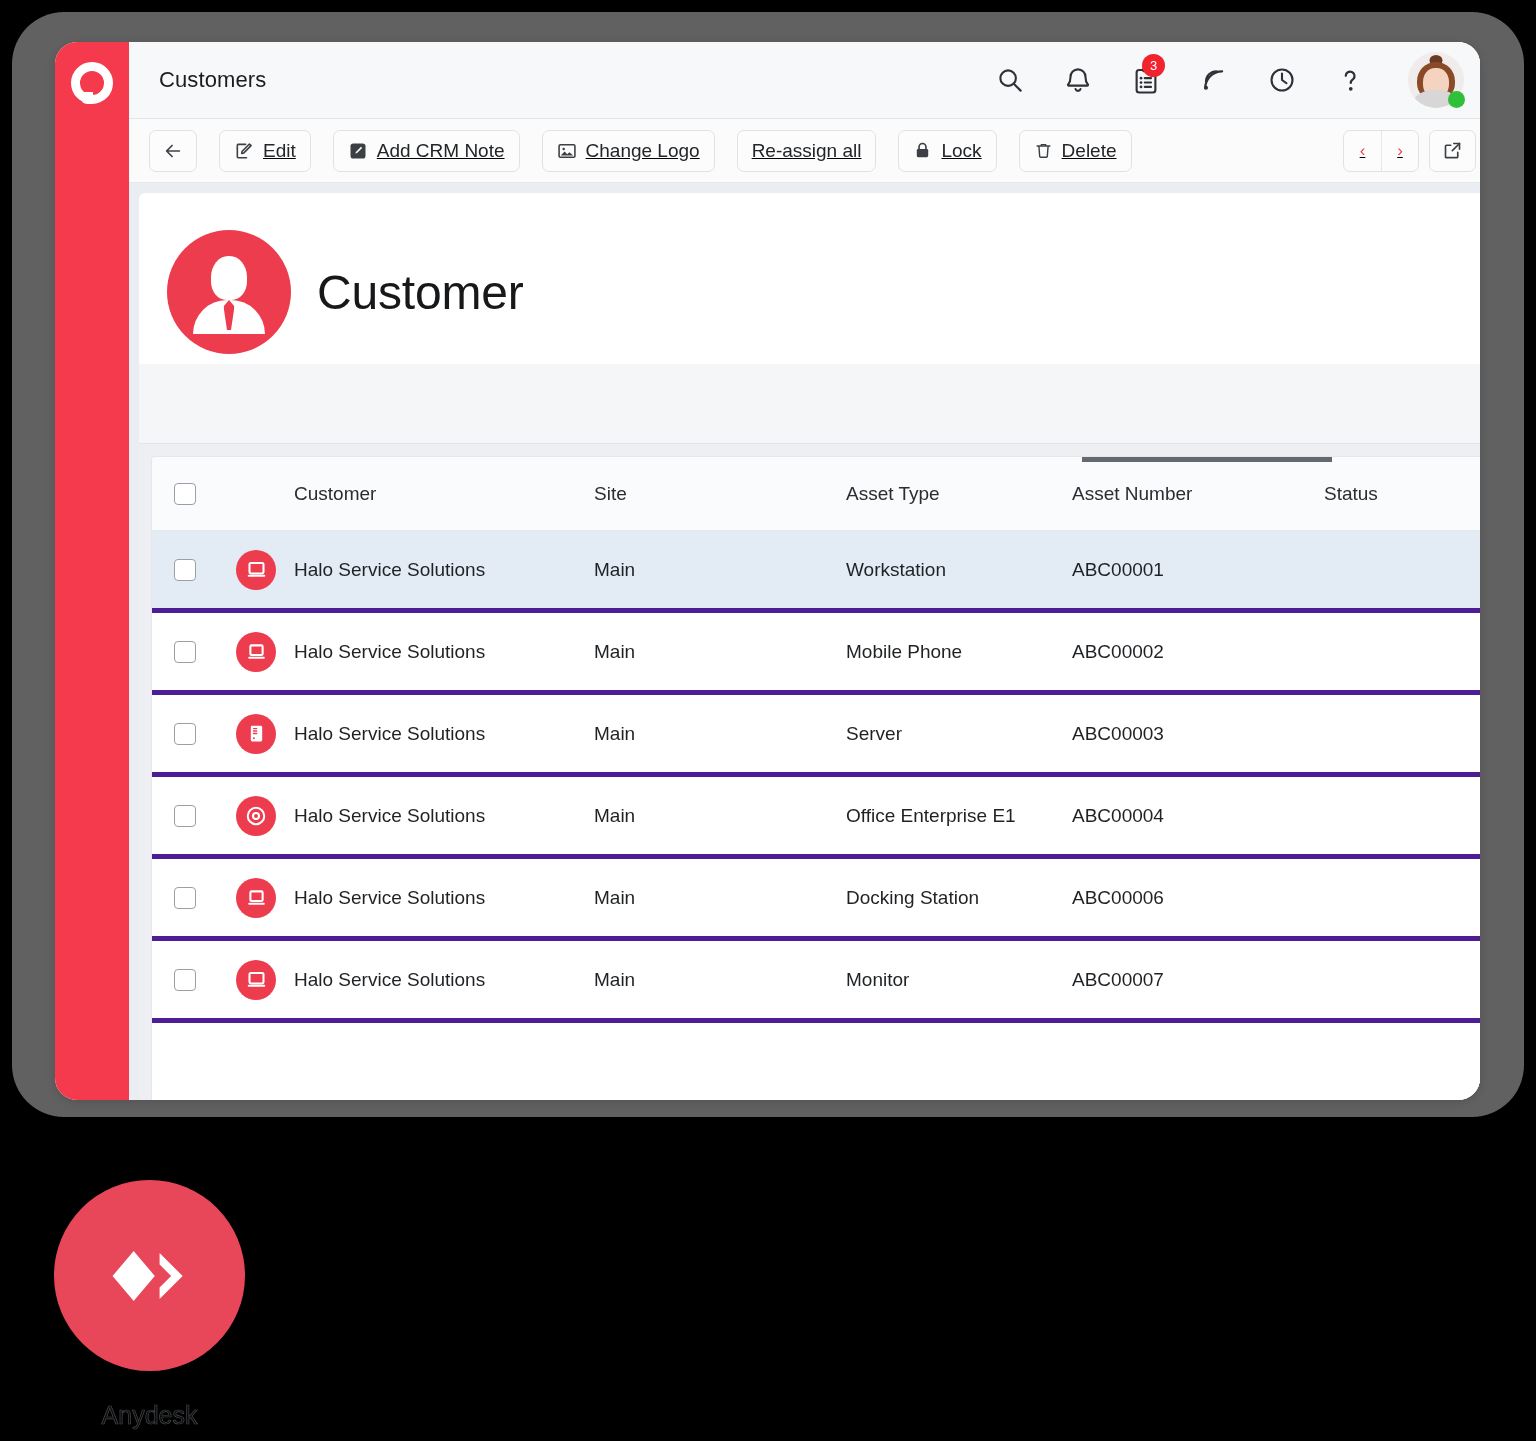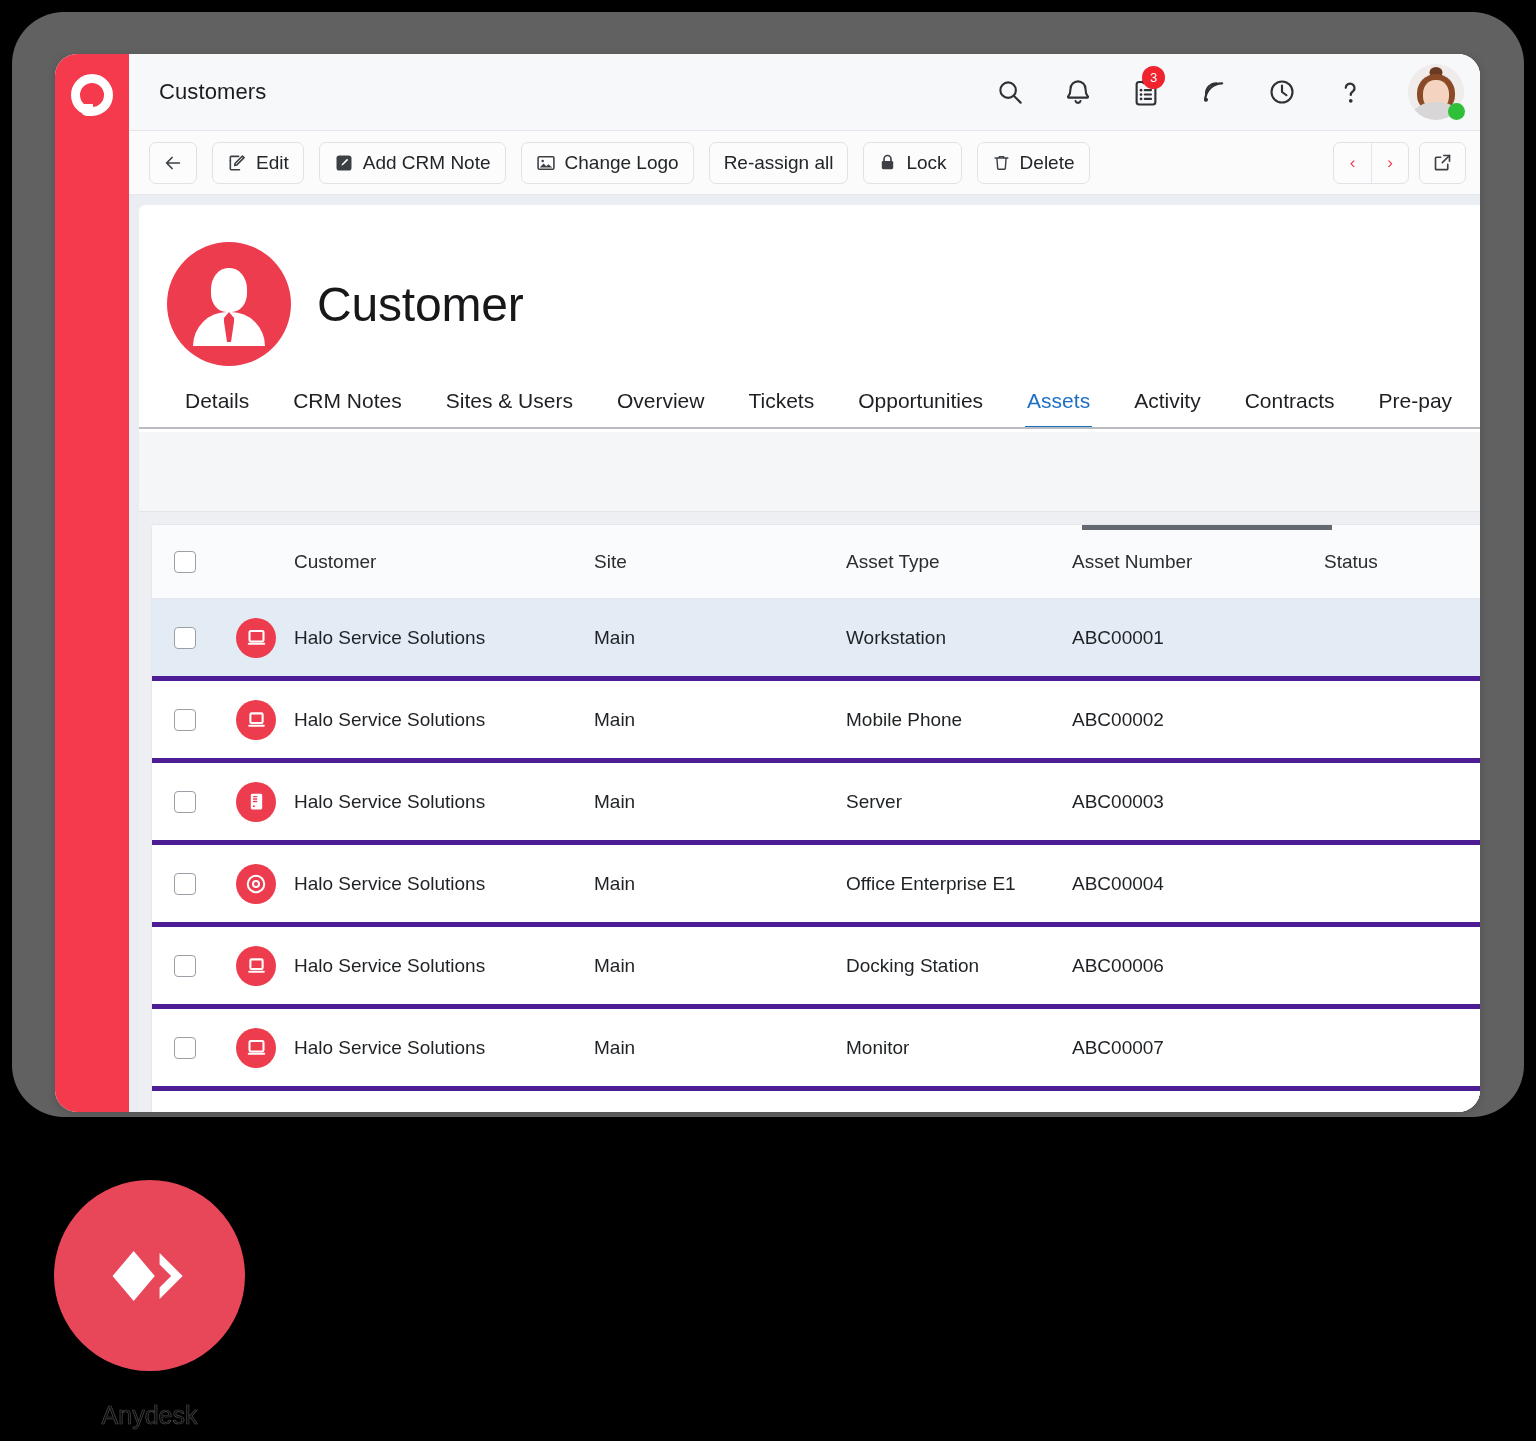--- a/index.html
+++ b/index.html
@@ -15,21 +15,21 @@
     position: absolute;
     left: 12px; top: 12px;
     width: 1512px; height: 1105px;
     background: #616161;
     border-radius: 52px;
   }
 
   
   #app-window {
     position: absolute;
-    left: 55px; top: 54px;
+    left: 55px; top: 42px;
     width: 1425px; height: 1058px;
     border-radius: 22px 22px 22px 22px;
     overflow: hidden;
     background: #ffffff;
     display: flex;
     box-shadow: 0 2px 10px rgba(0,0,0,.15);
   }
 
   
   #sidebar-rail {
@@ -147,22 +147,23 @@
   }
 
   
   #action-toolbar {
     height: 64px;
     flex: 0 0 64px;
     background: #FBFBFC;
     border-bottom: 1px solid #E5E8EC;
     display: flex;
     align-items: center;
-    padding: 0 14px 0 20px;
-    gap: 15px;
+    padding: 0 4px 0 20px;
+    gap: 22px;
+    text-decoration: underline;
   }
   .tb-btn {
     height: 42px;
     border: 1px solid #DFE2E7;
     border-radius: 7px;
     background: #FCFCFD;
     display: inline-flex;
     align-items: center;
     gap: 9px;
     padding: 0 14px;
@@ -560,32 +561,20 @@
 
         <div id="record-header">
           <div id="record-avatar">
             <div id="record-avatar-head"></div>
             <div id="record-avatar-body"></div>
             <div id="record-avatar-tie"></div>
           </div>
           <div id="record-title">Customer</div>
         </div>
 
-        <div id="tabstrip">
-          <div class="tab">Details</div>
-          <div class="tab">CRM Notes</div>
-          <div class="tab">Sites &amp; Users</div>
-          <div class="tab">Overview</div>
-          <div class="tab">Tickets</div>
-          <div class="tab">Opportunities</div>
-          <div class="tab active">Assets</div>
-          <div class="tab">Activity</div>
-          <div class="tab">Contracts</div>
-          <div class="tab">Pre-pay</div>
-        </div>
 
         <div id="filter-strip"></div>
 
         <div id="table-wrap">
           <div id="assets-table">
 
             <div class="row" id="table-head">
               <div id="col-resize-indicator"></div>
               <div class="c-check">
                 <div class="chk"></div>

